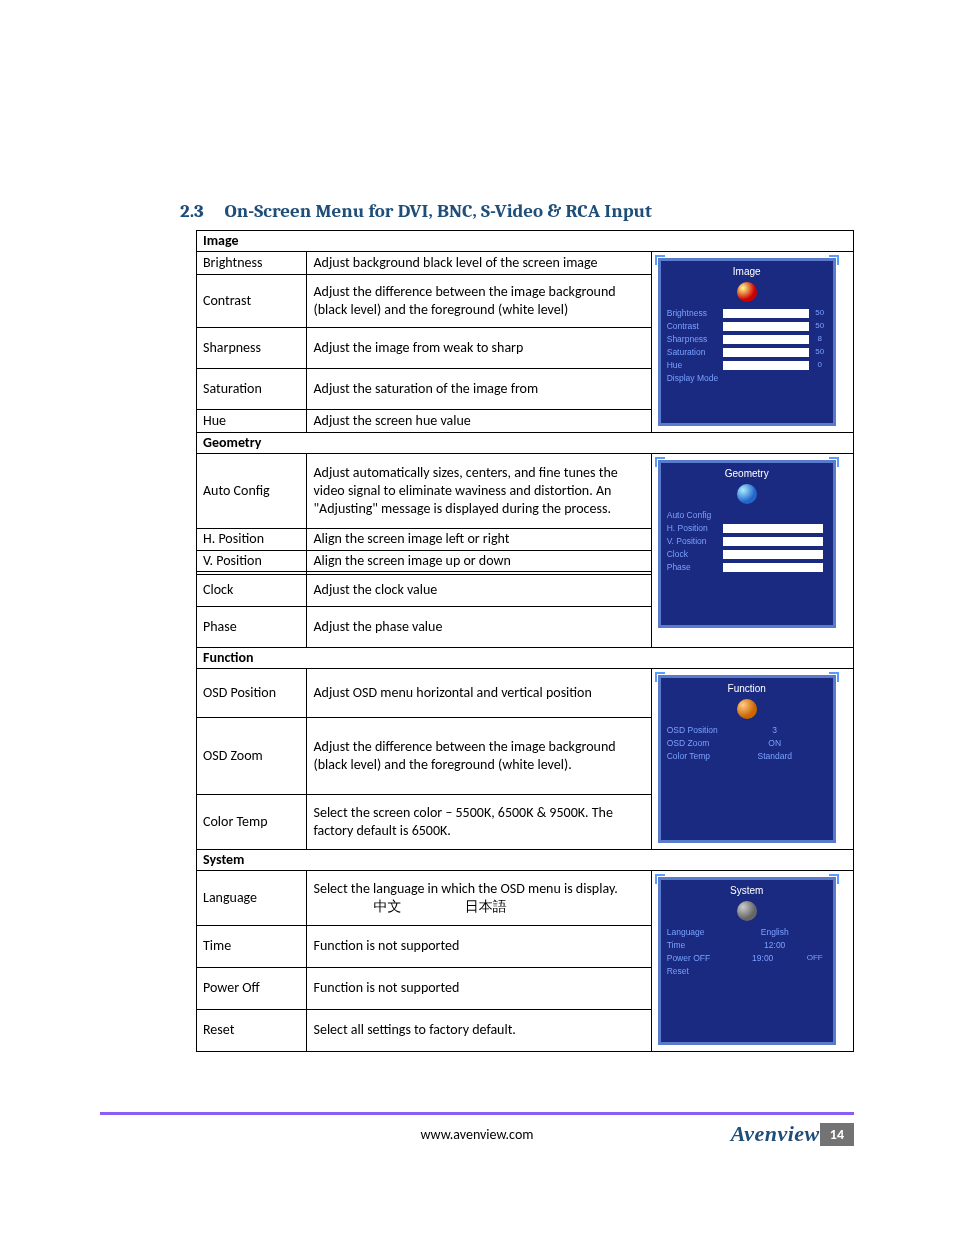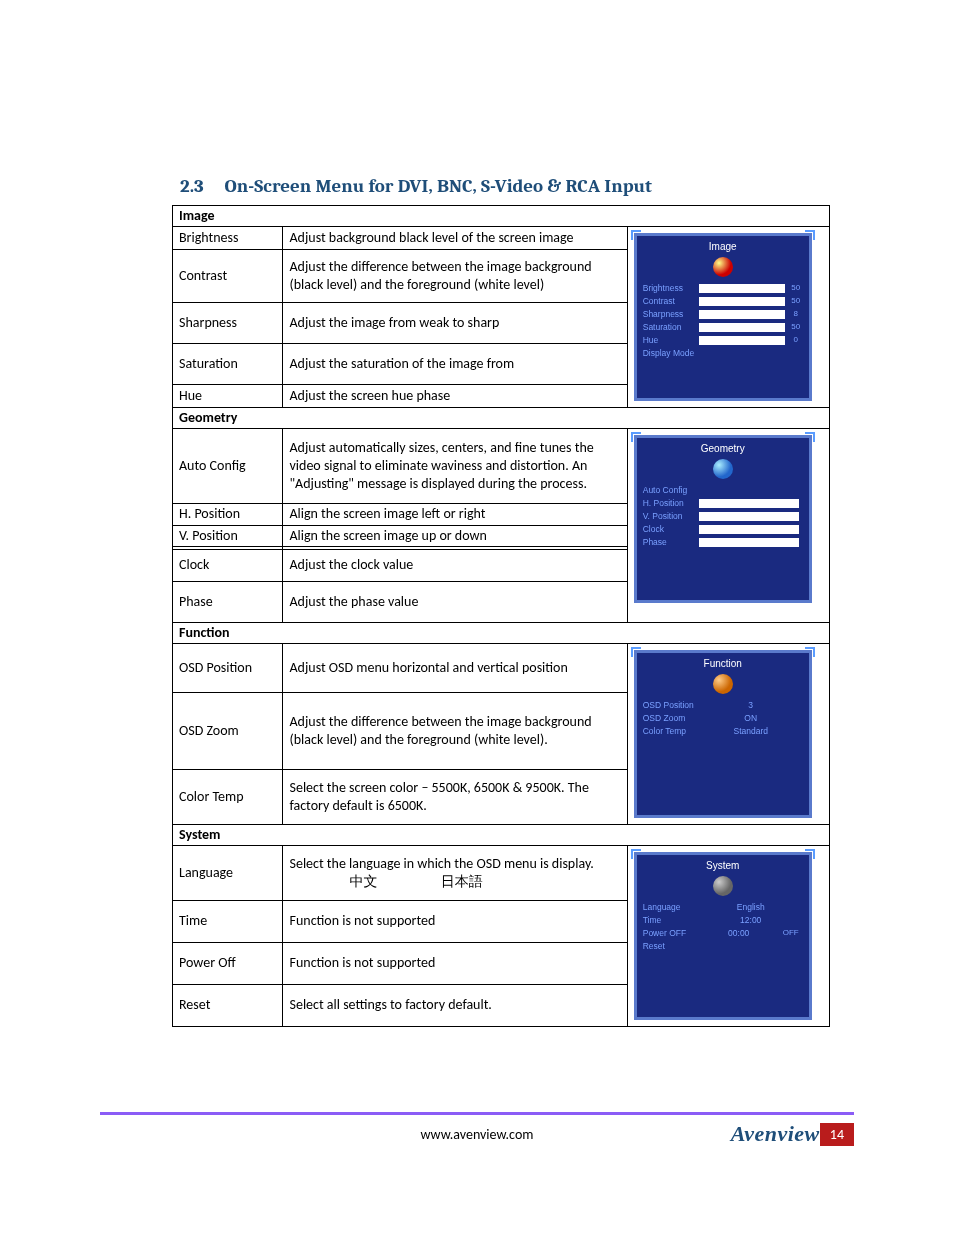--- a/index.html
+++ b/index.html
@@ -15,25 +15,26 @@
   .page {
     padding: 175px 100px 0 100px;
   }
   .section-heading {
     color: #1f4e79;
     font-family: Cambria, Georgia, serif;
     font-size: 19px;
     font-weight: bold;
     margin-bottom: 8px;
     margin-left: 80px;
+    margin-top: 25px;
   }
   .main-table {
     border-collapse: collapse;
     width: 658px;
-    margin-left: 72px;
+    margin-left: 96px;
     border: 1px solid #000;
   }
   .main-table td {
     border: 1px solid #000;
     padding: 1px 6px;
     font-size: 14px;
     vertical-align: middle;
     color: #000;
     line-height: 1.3;
   }
@@ -135,24 +136,25 @@
     letter-spacing: 0.5px;
   }
   .footer .url {
     font-size: 14px;
     color: #000;
     position: absolute;
     left: 50%;
     transform: translateX(-50%);
   }
   .footer .pagenum {
-    background: #b91c1c;
+    background: #737373;
     color: #fff;
     padding: 3px 10px;
     font-size: 14px;
+    font-weight: bold;
   }
   .lang-extra {
     display: inline-block;
     margin-left: 60px;
   }
   .lang-extra2 {
     display: inline-block;
     margin-left: 60px;
   }
 </style>
@@ -222,21 +224,21 @@
     <tr class="tall-row">
       <td class="col-name">Sharpness</td>
       <td class="col-desc">Adjust the image from weak to sharp</td>
     </tr>
     <tr class="tall-row">
       <td class="col-name">Saturation</td>
       <td class="col-desc">Adjust the saturation of the image from</td>
     </tr>
     <tr>
       <td class="col-name">Hue</td>
-      <td class="col-desc">Adjust the screen hue phase</td>
+      <td class="col-desc">Adjust the screen hue value</td>
     </tr>
 
     <tr class="section-row">
           <td colspan="3">Geometry</td>
         </tr>
     <tr class="huge-row">
       <td class="col-name">Auto Config</td>
       <td class="col-desc">Adjust automatically sizes, centers, and fine tunes the video signal to eliminate waviness and distortion. An "Adjusting" message is displayed during the process.</td>
       <td class="col-img" rowspan="6">
         <div class="osd-box">
@@ -353,21 +355,21 @@
                 <div class="osd-item">
                   <span class="label">Language</span>
                   <span class="valtext">English</span>
                 </div>
                 <div class="osd-item">
                   <span class="label">Time</span>
                   <span class="valtext">12:00</span>
                 </div>
                 <div class="osd-item">
                   <span class="label">Power OFF</span>
-                  <span class="valtext">00:00</span>
+                  <span class="valtext">19:00</span>
                   <span class="val" style="width: 24px;">OFF</span>
                 </div>
                 <div class="osd-item">
                   <span class="label">Reset</span>
                 </div>
               </div>
         </div>
       </td>
     </tr>
     <tr class="tall-row">

